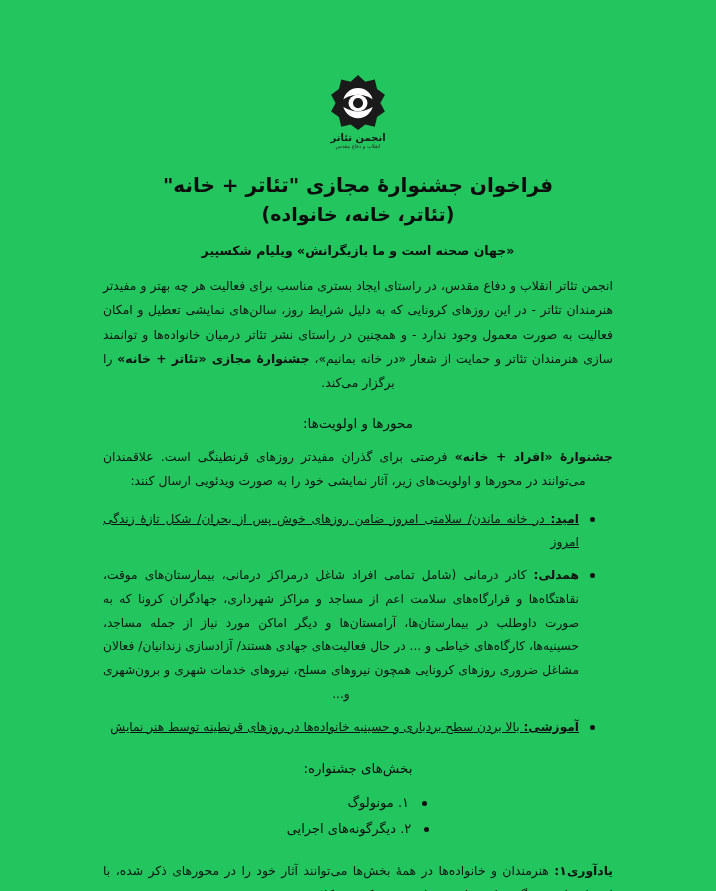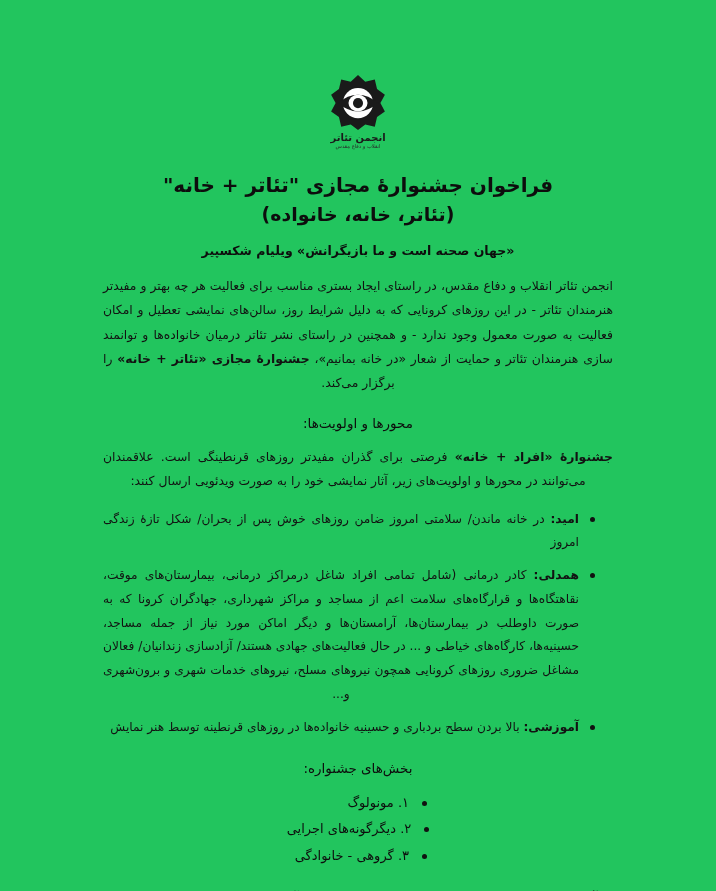--- a/index.html
+++ b/index.html
@@ -136,20 +136,21 @@
     position: absolute;
     right: 0;
     top: 9px;
     width: 5px;
     height: 5px;
     background: #111111;
     border-radius: 50%;
   }
   ul.axes > li.single {
     text-align-last: right;
+    text-decoration: underline;
   }
 
   
   ul.parts {
     list-style: none;
     margin: 12px 0 0 0;
     padding: 0;
     text-align: center;
   }
   ul.parts > li {
@@ -221,19 +222,18 @@
       <li class="single"><span class="bold">امید:</span><span> در خانه ماندن/ سلامتی امروز ضامن روزهای خوش پس از بحران/ شکل تازهٔ زندگی امروز</span></li>
       <li><span class="bold">همدلی:</span><span> کادر درمانی (شامل تمامی افراد شاغل درمراکز درمانی، بیمارستان‌های موقت، نقاهتگاه‌ها و قرارگاه‌های سلامت اعم از مساجد و مراکز شهرداری، جهادگران کرونا که به صورت داوطلب در بیمارستان‌ها، آرامستان‌ها و دیگر اماکن مورد نیاز از جمله مساجد، حسینیه‌ها، کارگاه‌های خیاطی و ... در حال فعالیت‌های جهادی هستند/ آزادسازی زندانیان/ فعالان مشاغل ضروری روزهای کرونایی همچون نیروهای مسلح، نیروهای خدمات شهری و برون‌شهری و...</span></li>
       <li class="single"><span class="bold">آموزشی:</span><span> بالا بردن سطح بردباری و حسینیه خانواده‌ها در روزهای قرنطینه توسط هنر نمایش</span></li>
     </ul>
 
     <div class="section-heading">بخش‌های جشنواره:</div>
 
     <ul class="parts">
       <li><span class="part-inner">۱. مونولوگ</span></li>
       <li><span class="part-inner">۲. دیگرگونه‌های اجرایی</span></li>
-      <li><span class="part-inner">۳. گروهی - خانوادگی</span></li>
     </ul>
 
     <p class="note"><span class="bold">یادآوری۱:</span><span> هنرمندان و خانواده‌ها در همهٔ بخش‌ها می‌توانند آثار خود را در محورهای ذکر شده، با استفاده از همهٔ گونه‌های نمایشی مانند عروسکی، بی‌کلام، زنده و ... و بدون محدودیت ردهٔ سنی تولید و ارسال کنند.</span></p>
 
   </div>
 </div>
 
 </body></html>

